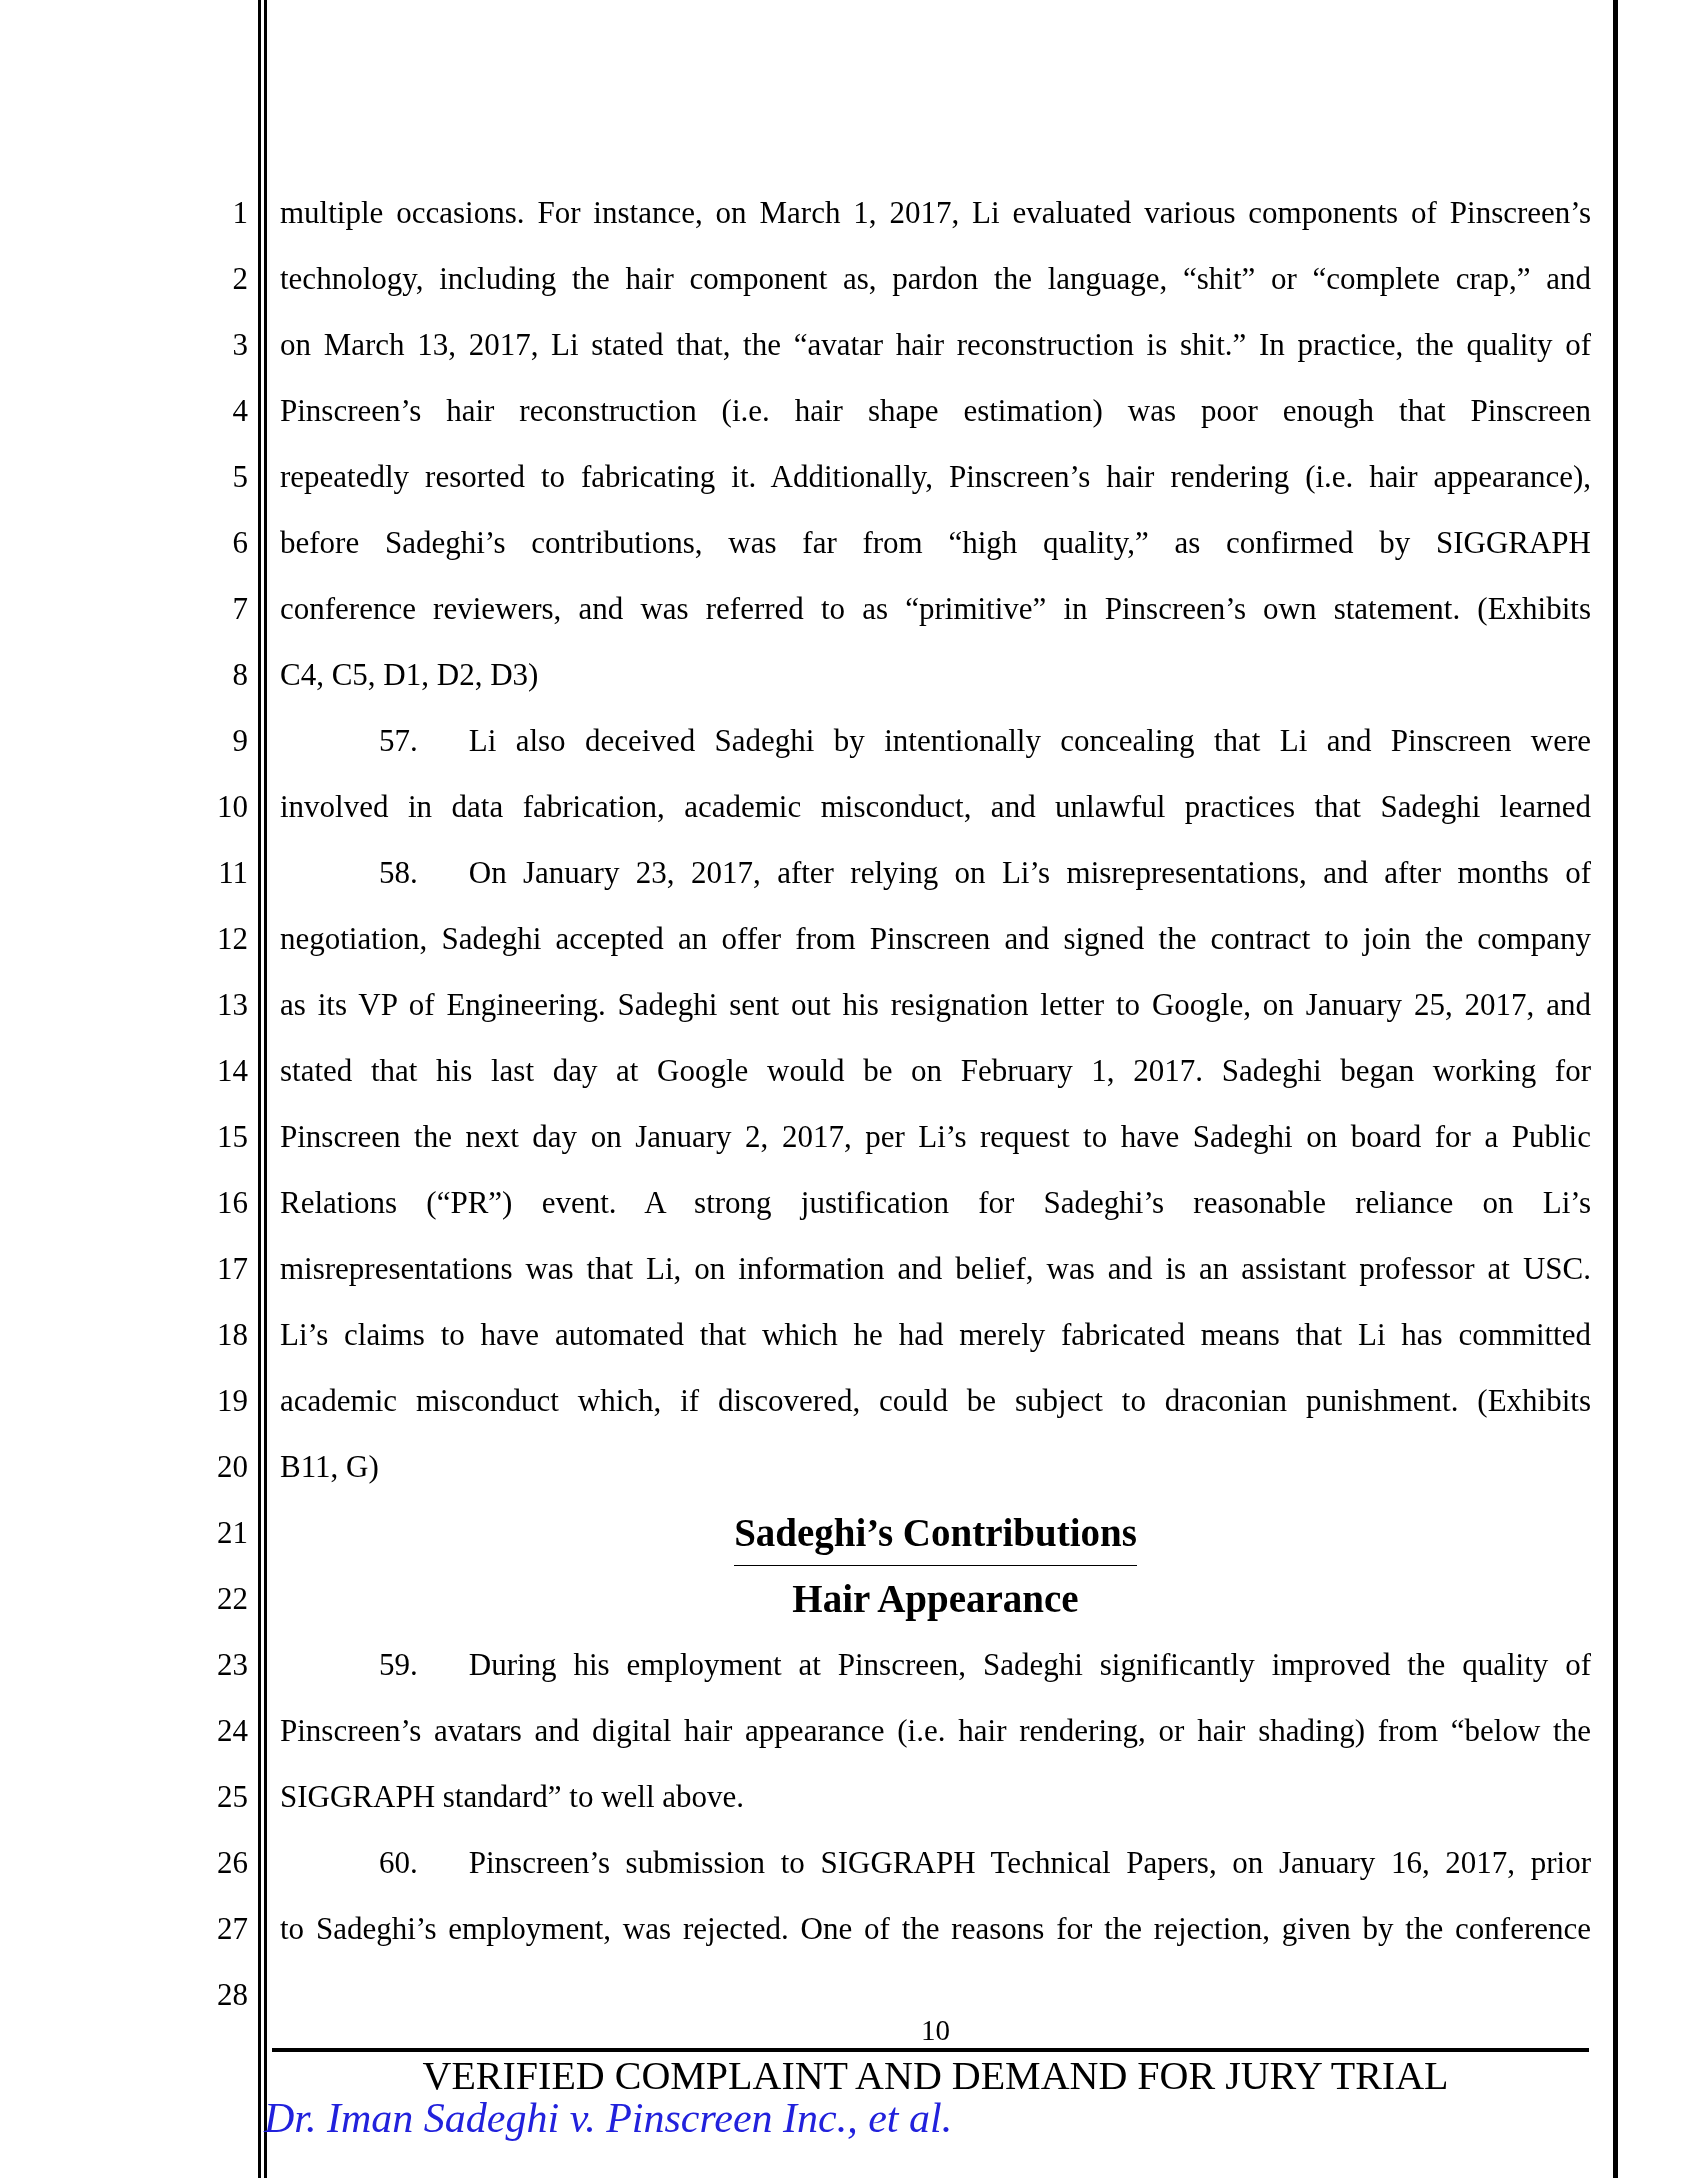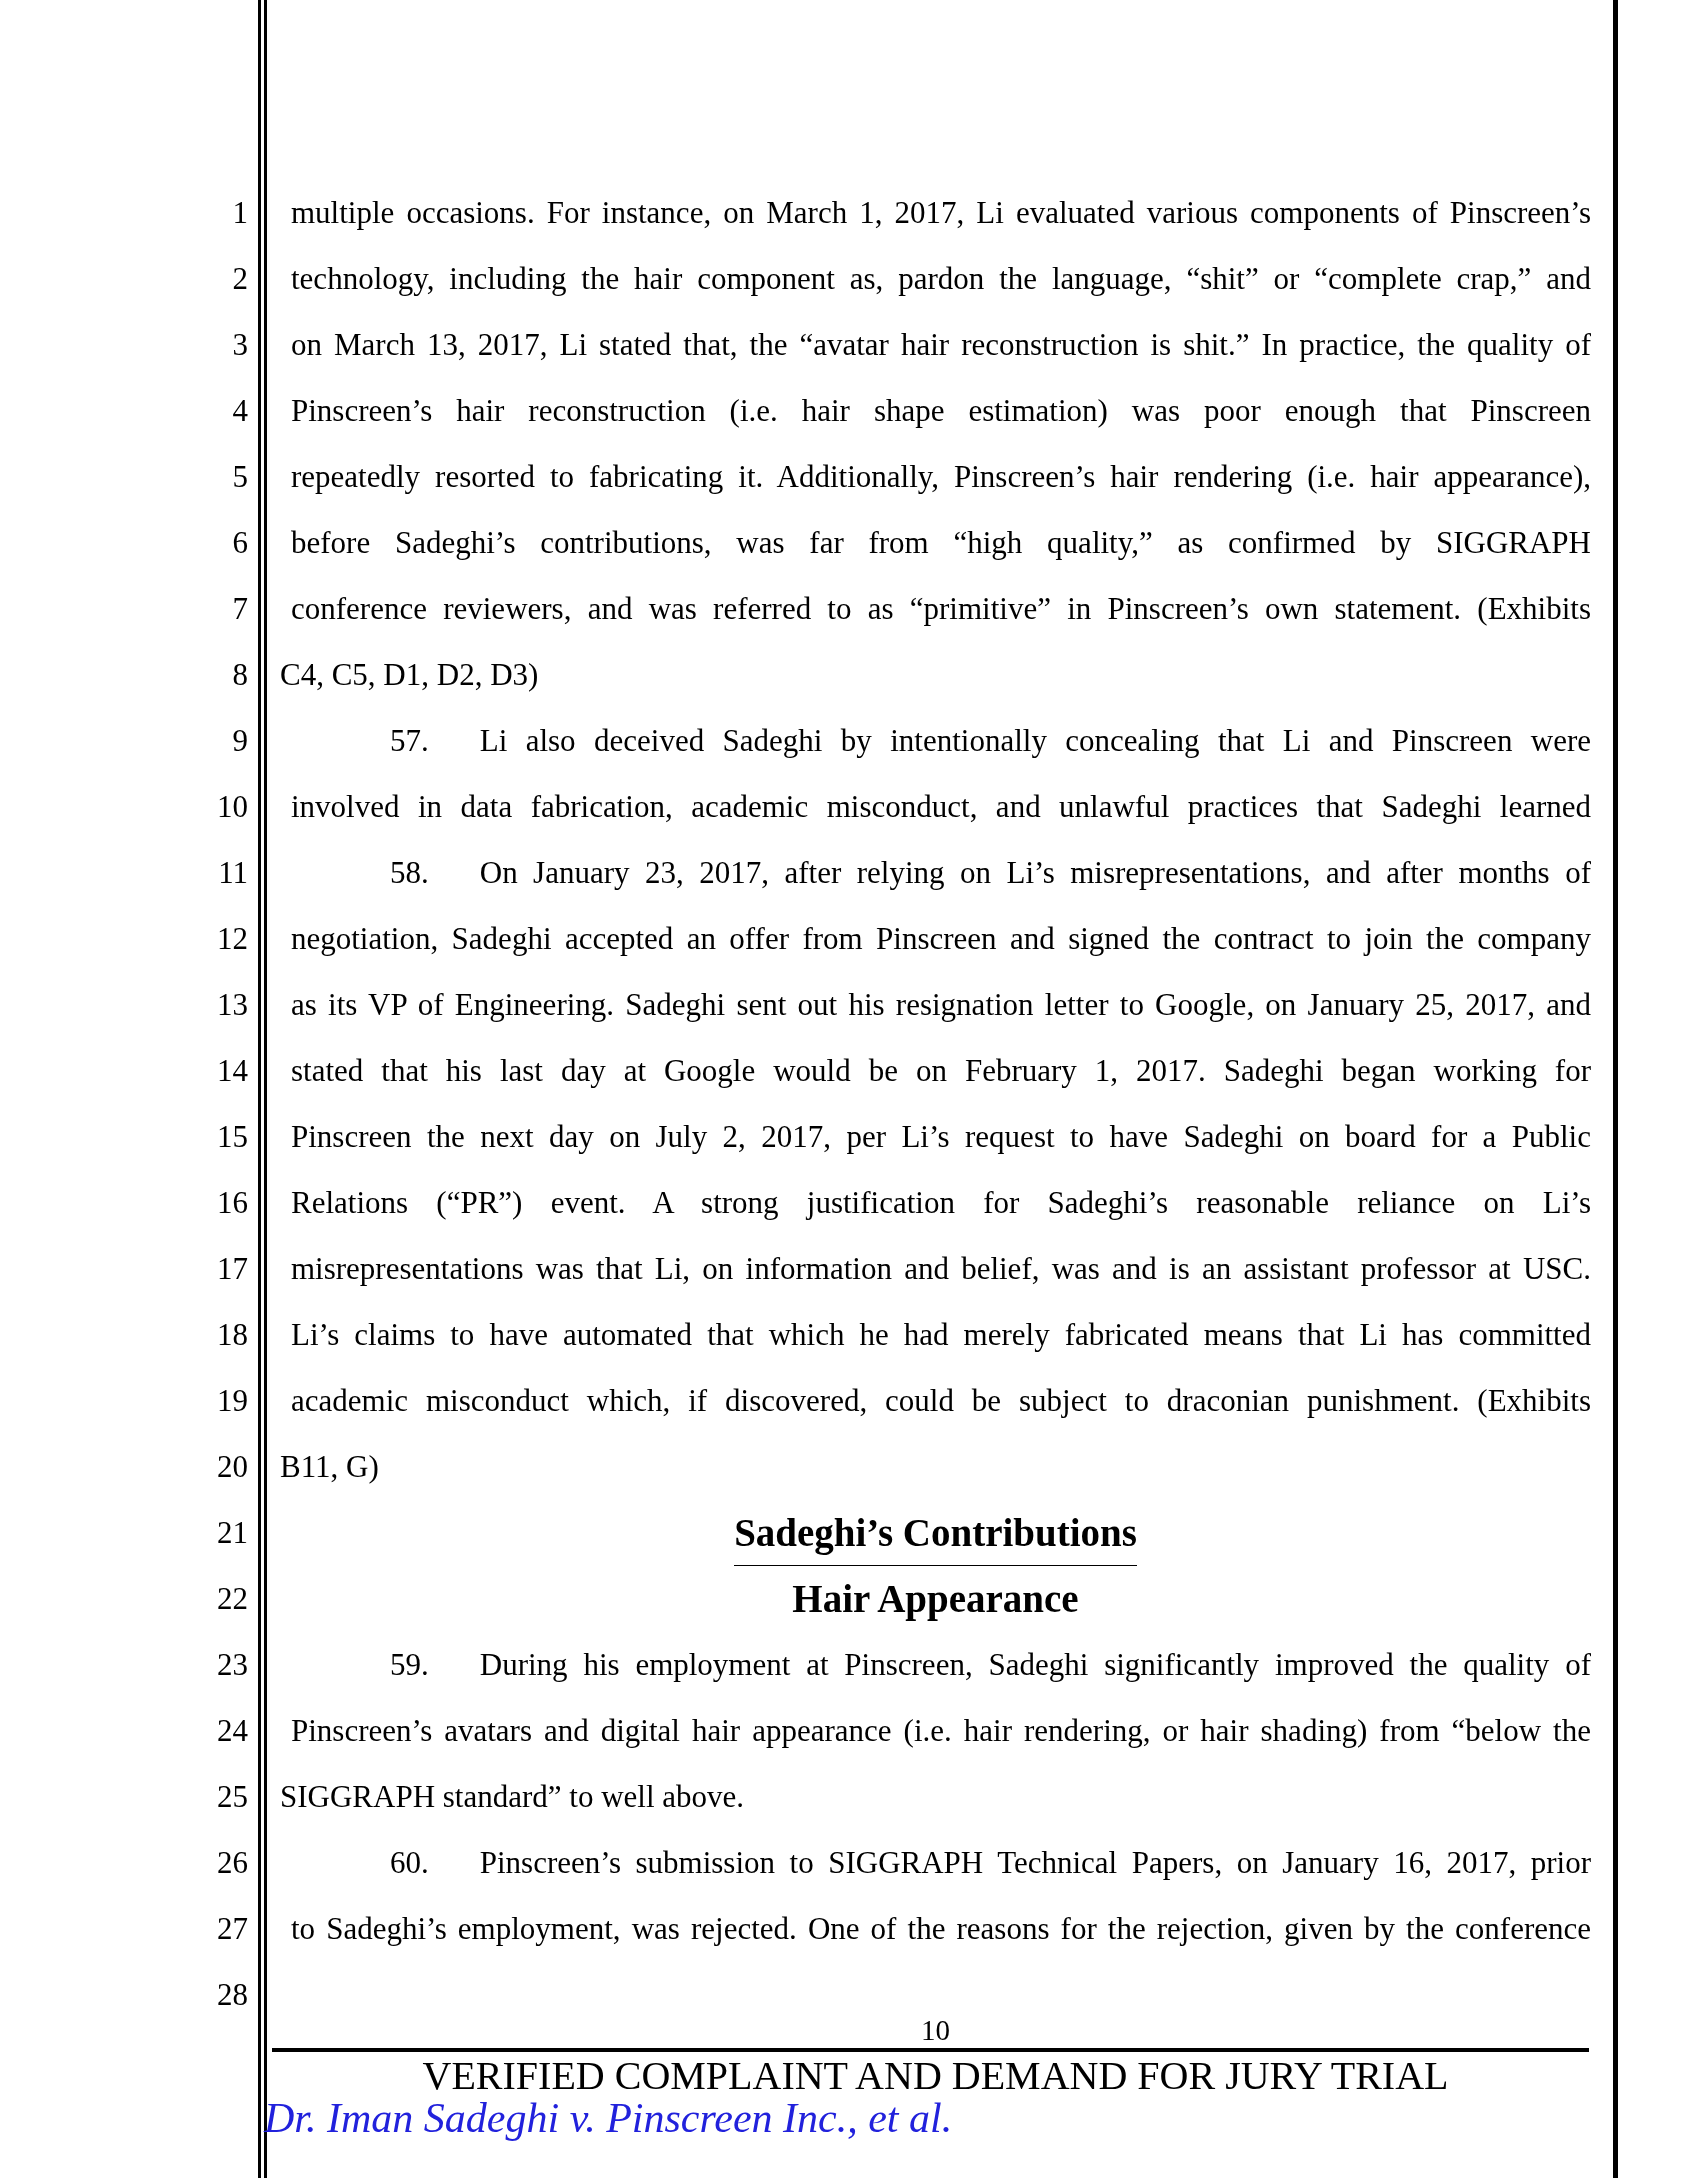--- a/index.html
+++ b/index.html
@@ -26,21 +26,21 @@
     position: absolute; left: 0; top: 180px; width: 248px;
     text-align: right; font-size: 31px; line-height: 66px;
   }
   .lineno { height: 66px; }
   
   .body-col {
     position: absolute; left: 280px; top: 180px; width: 1311px;
     font-size: 31px; line-height: 66px;
   }
   .line { height: 66px; overflow: hidden; }
-  .line.justify { text-align: justify; text-align-last: justify; margin-left: 11px; }
+  .line.justify { text-align: justify; text-align-last: justify; }
   .line.left    { text-align: left; }
   .line.center  { text-align: center; }
   .line.h1, .line.h2 { font-weight: bold; font-size: 39px; }
   .tab { display: inline-block; height: 1px; vertical-align: baseline; }
   .w100 { width: 99px; }
   .w52  { width: 51px; }
   .uline { border-bottom: 4px solid #000; padding-bottom: 11px; }
   
   .footer-pageno {
     position: absolute; left: 280px; top: 2014px; width: 1311px;
@@ -104,21 +104,21 @@
       <div class="line justify"><span>repeatedly resorted to fabricating it. Additionally, Pinscreen’s hair rendering (i.e. hair appearance),</span></div>
       <div class="line justify"><span>before Sadeghi’s contributions, was far from “high quality,” as confirmed by SIGGRAPH</span></div>
       <div class="line justify"><span>conference reviewers, and was referred to as “primitive” in Pinscreen’s own statement. (Exhibits</span></div>
       <div class="line left"><span>C4, C5, D1, D2, D3)</span></div>
       <div class="line justify"><span class="tab w100"></span><span>57.</span><span class="tab w52"></span><span>Li also deceived Sadeghi by intentionally concealing that Li and Pinscreen were</span></div>
       <div class="line justify"><span>involved in data fabrication, academic misconduct, and unlawful practices that Sadeghi learned</span></div>
       <div class="line justify"><span class="tab w100"></span><span>58.</span><span class="tab w52"></span><span>On January 23, 2017, after relying on Li’s misrepresentations, and after months of</span></div>
       <div class="line justify"><span>negotiation, Sadeghi accepted an offer from Pinscreen and signed the contract to join the company</span></div>
       <div class="line justify"><span>as its VP of Engineering. Sadeghi sent out his resignation letter to Google, on January 25, 2017, and</span></div>
       <div class="line justify"><span>stated that his last day at Google would be on February 1, 2017. Sadeghi began working for</span></div>
-      <div class="line justify"><span>Pinscreen the next day on July 2, 2017, per Li’s request to have Sadeghi on board for a Public</span></div>
+      <div class="line justify"><span>Pinscreen the next day on January 2, 2017, per Li’s request to have Sadeghi on board for a Public</span></div>
       <div class="line justify"><span>Relations (“PR”) event. A strong justification for Sadeghi’s reasonable reliance on Li’s</span></div>
       <div class="line justify"><span>misrepresentations was that Li, on information and belief, was and is an assistant professor at USC.</span></div>
       <div class="line justify"><span>Li’s claims to have automated that which he had merely fabricated means that Li has committed</span></div>
       <div class="line justify"><span>academic misconduct which, if discovered, could be subject to draconian punishment. (Exhibits</span></div>
       <div class="line left"><span>B11, G)</span></div>
       <div class="line center h1"><span class="uline">Sadeghi’s Contributions</span></div>
       <div class="line center h2"><span>Hair Appearance</span></div>
       <div class="line justify"><span class="tab w100"></span><span>59.</span><span class="tab w52"></span><span>During his employment at Pinscreen, Sadeghi significantly improved the quality of</span></div>
       <div class="line justify"><span>Pinscreen’s avatars and digital hair appearance (i.e. hair rendering, or hair shading) from “below the</span></div>
       <div class="line left"><span>SIGGRAPH standard” to well above.</span></div>

